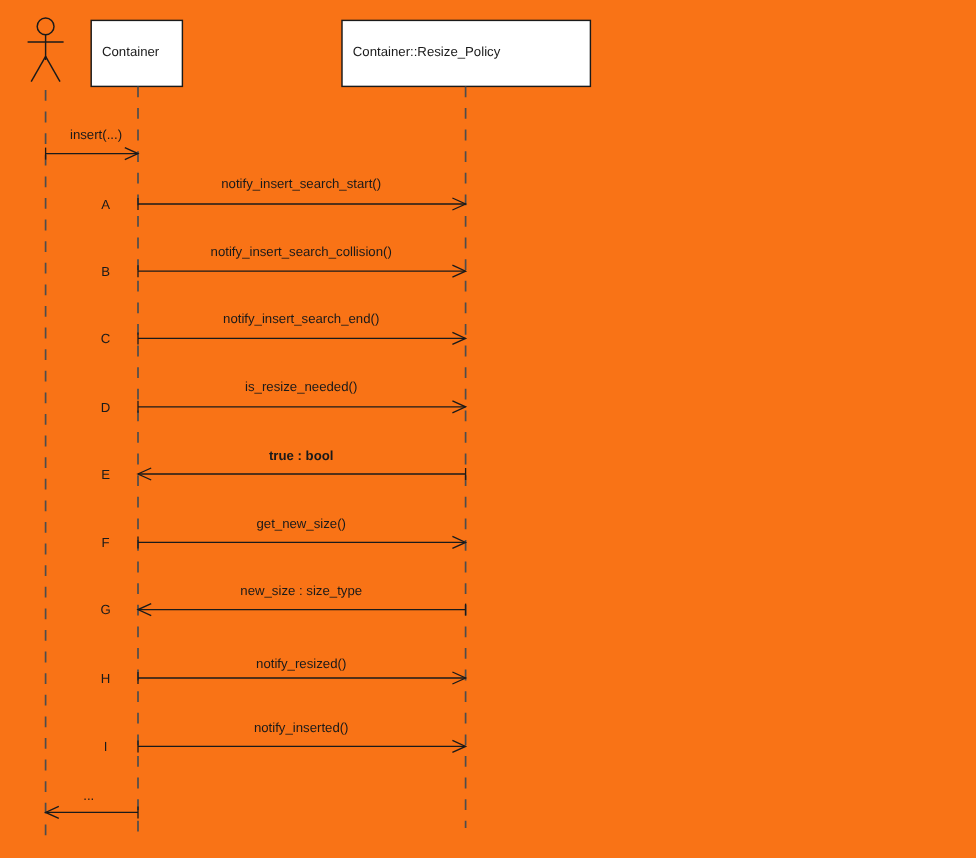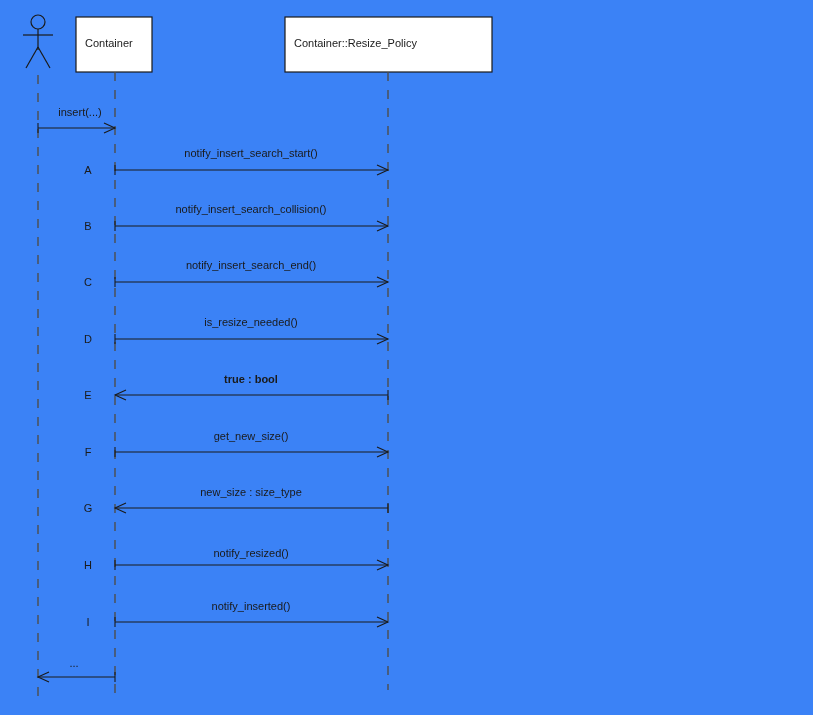--- a/index.html
+++ b/index.html
@@ -4,21 +4,21 @@
 <style>
   html, body {
     margin: 0;
     padding: 0;
     background: #ffffff;
   }
   #diagram {
     position: relative;
     width: 813px;
     height: 715px;
-    background: #3b82f6;
+    background: #f97316;
     font-family: "Liberation Sans", sans-serif;
     overflow: hidden;
   }
   #diagram svg {
     position: absolute;
     top: 0;
     left: 0;
   }
   text {
     font-family: "Liberation Sans", sans-serif;

